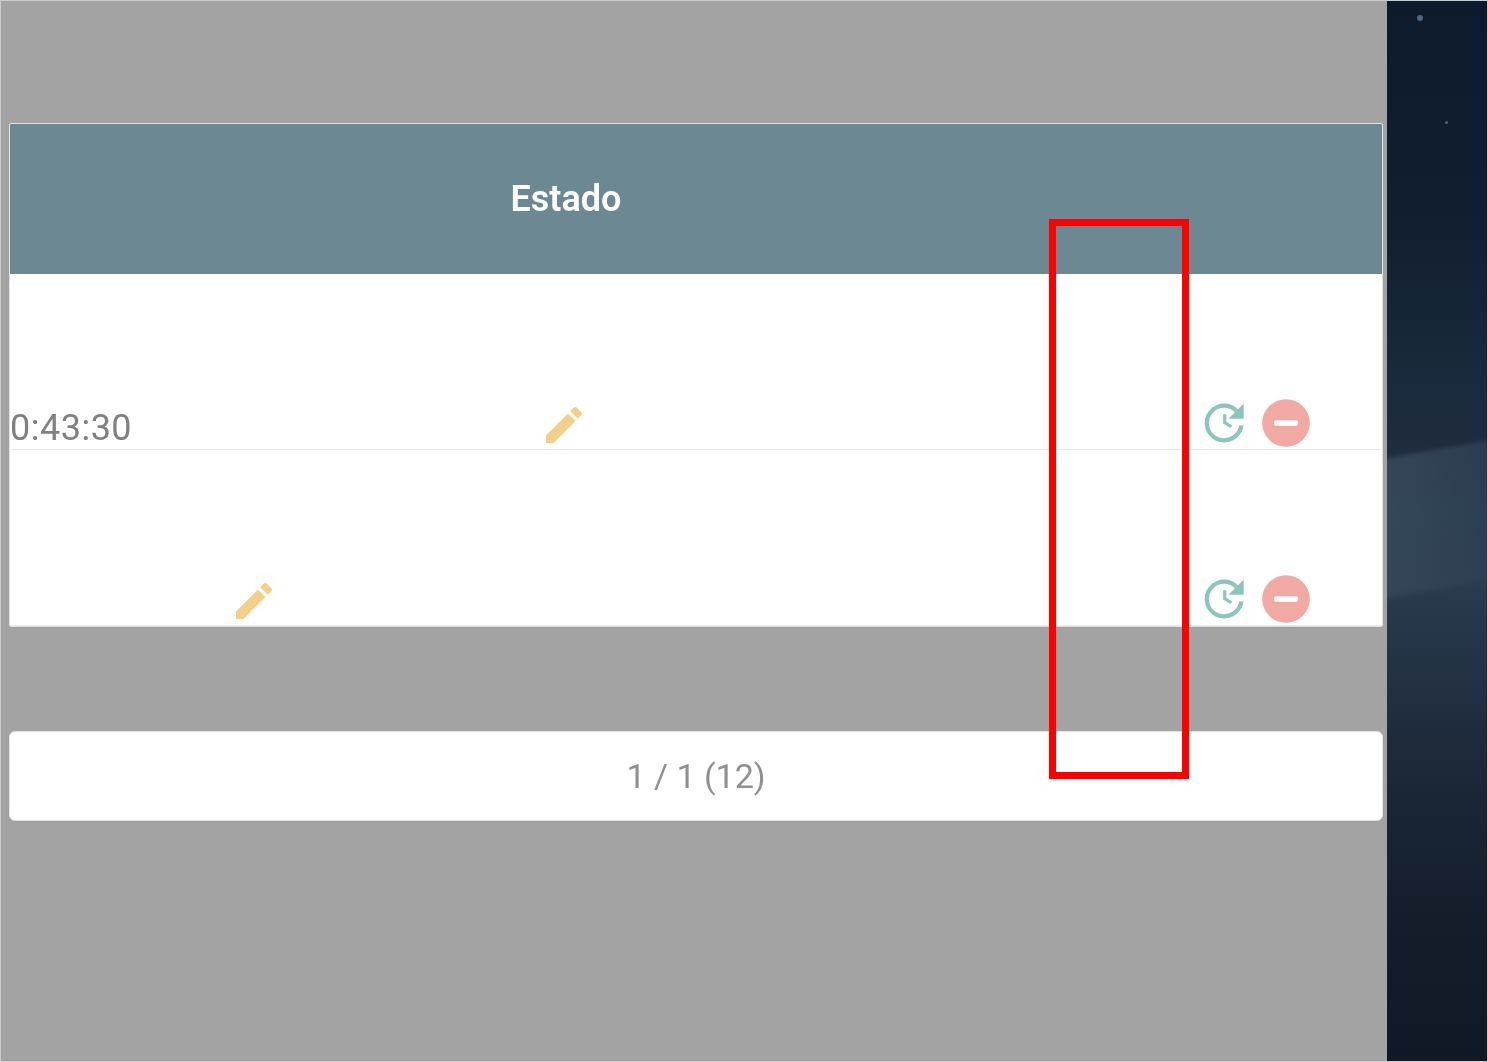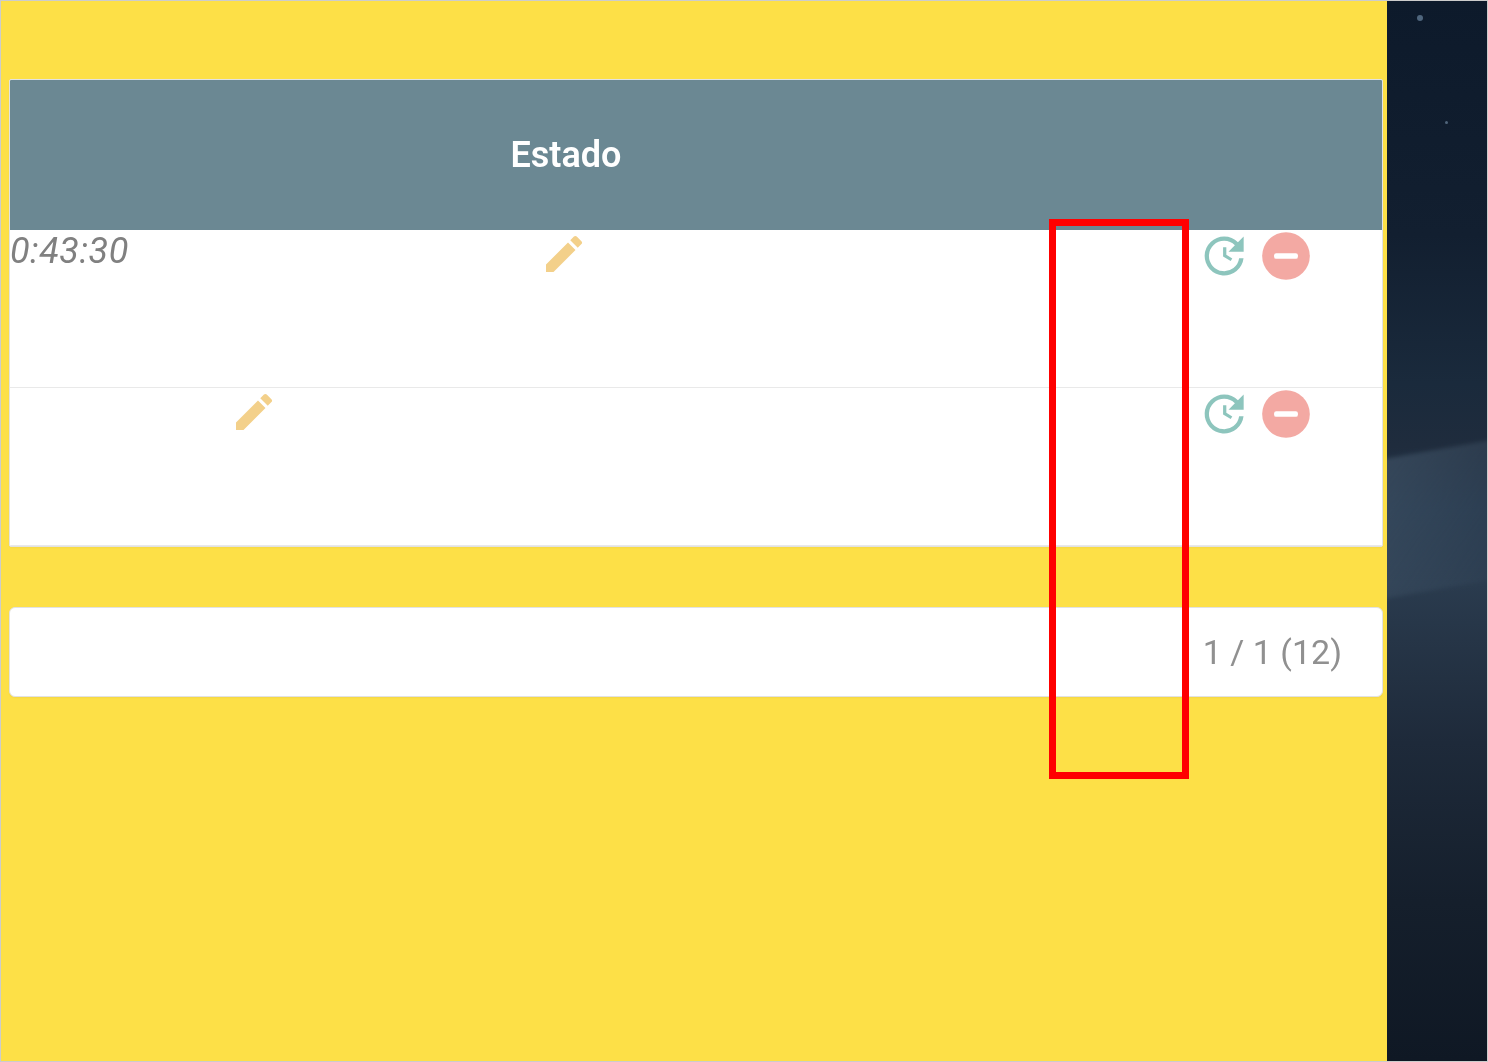--- a/index.html
+++ b/index.html
@@ -6,25 +6,26 @@
     body {
       width: 1488px;
       height: 1062px;
       font-family: -apple-system, BlinkMacSystemFont, "Segoe UI", Roboto, Helvetica, Arial, sans-serif;
       background: #e8e8e8;
       display: flex;
       border: 1px solid #ccc;
     }
     .main-panel {
       flex: 1;
-      background: #fde047;
+      background: #a3a3a3;
       padding: 8px 4px 8px 8px;
       display: flex;
       flex-direction: column;
       overflow: hidden;
+      gap: 44px;
     }
     .content-wrap {
       background: #ffffff;
       border: 1px solid #e2e2e2;
       border-radius: 2px;
       display: flex;
       flex-direction: column;
       overflow: hidden;
       box-shadow: 0 1px 2px rgba(0,0,0,0.03);
     }
@@ -41,25 +42,24 @@
       color: #ffffff;
       font-size: 36px;
       font-weight: 600;
       padding-right: 260px;
     }
     .table-body {
       background: #ffffff;
     }
     .row {
       display: flex;
-      align-items: flex-start;
-      height: 158px;
+      align-items: flex-end;
+      height: 176px;
       border-bottom: 1px solid #e9e9e9;
       padding: 0 10px 0 0;
-      font-style: italic;
     }
     .row:last-child { border-bottom: 1px solid #e9e9e9; }
     .cell-time {
       width: 310px;
       color: #808080;
       font-size: 36px;
       font-weight: 400;
       padding-left: 0;
       letter-spacing: 0.5px;
     }
@@ -90,21 +90,21 @@
       cursor: pointer;
     }
     .pagination-bar {
       margin-top: 60px;
       background: #ffffff;
       border: 1px solid #e2e2e2;
       border-radius: 6px;
       box-shadow: 0 1px 2px rgba(0,0,0,0.04);
       padding: 24px 40px;
       display: flex;
-      justify-content: flex-end;
+      justify-content: center;
     }
     .pagination-text {
       color: #909090;
       font-size: 34px;
       font-weight: 400;
     }
     .highlight-box {
       position: absolute;
       border: 7px solid #ff0000;
       pointer-events: none;

